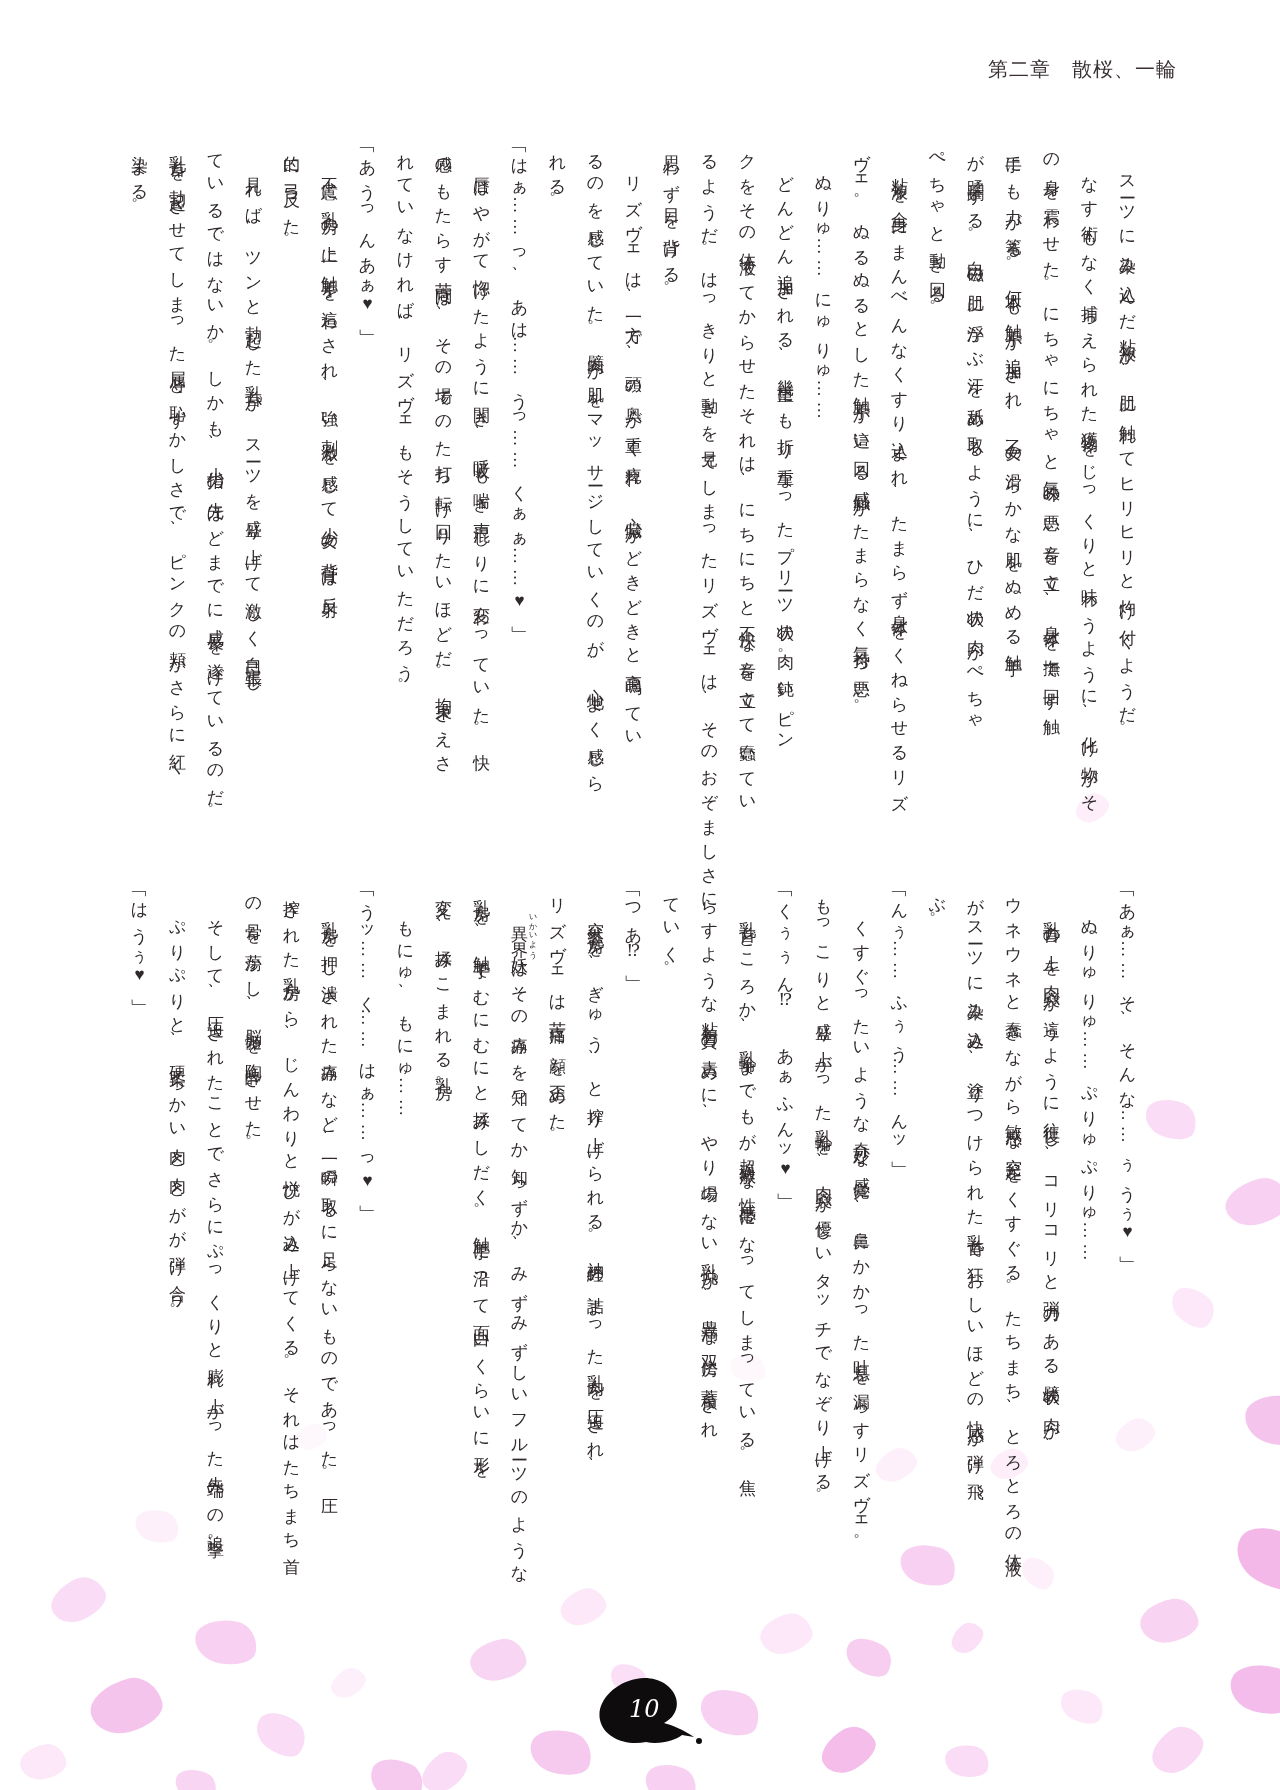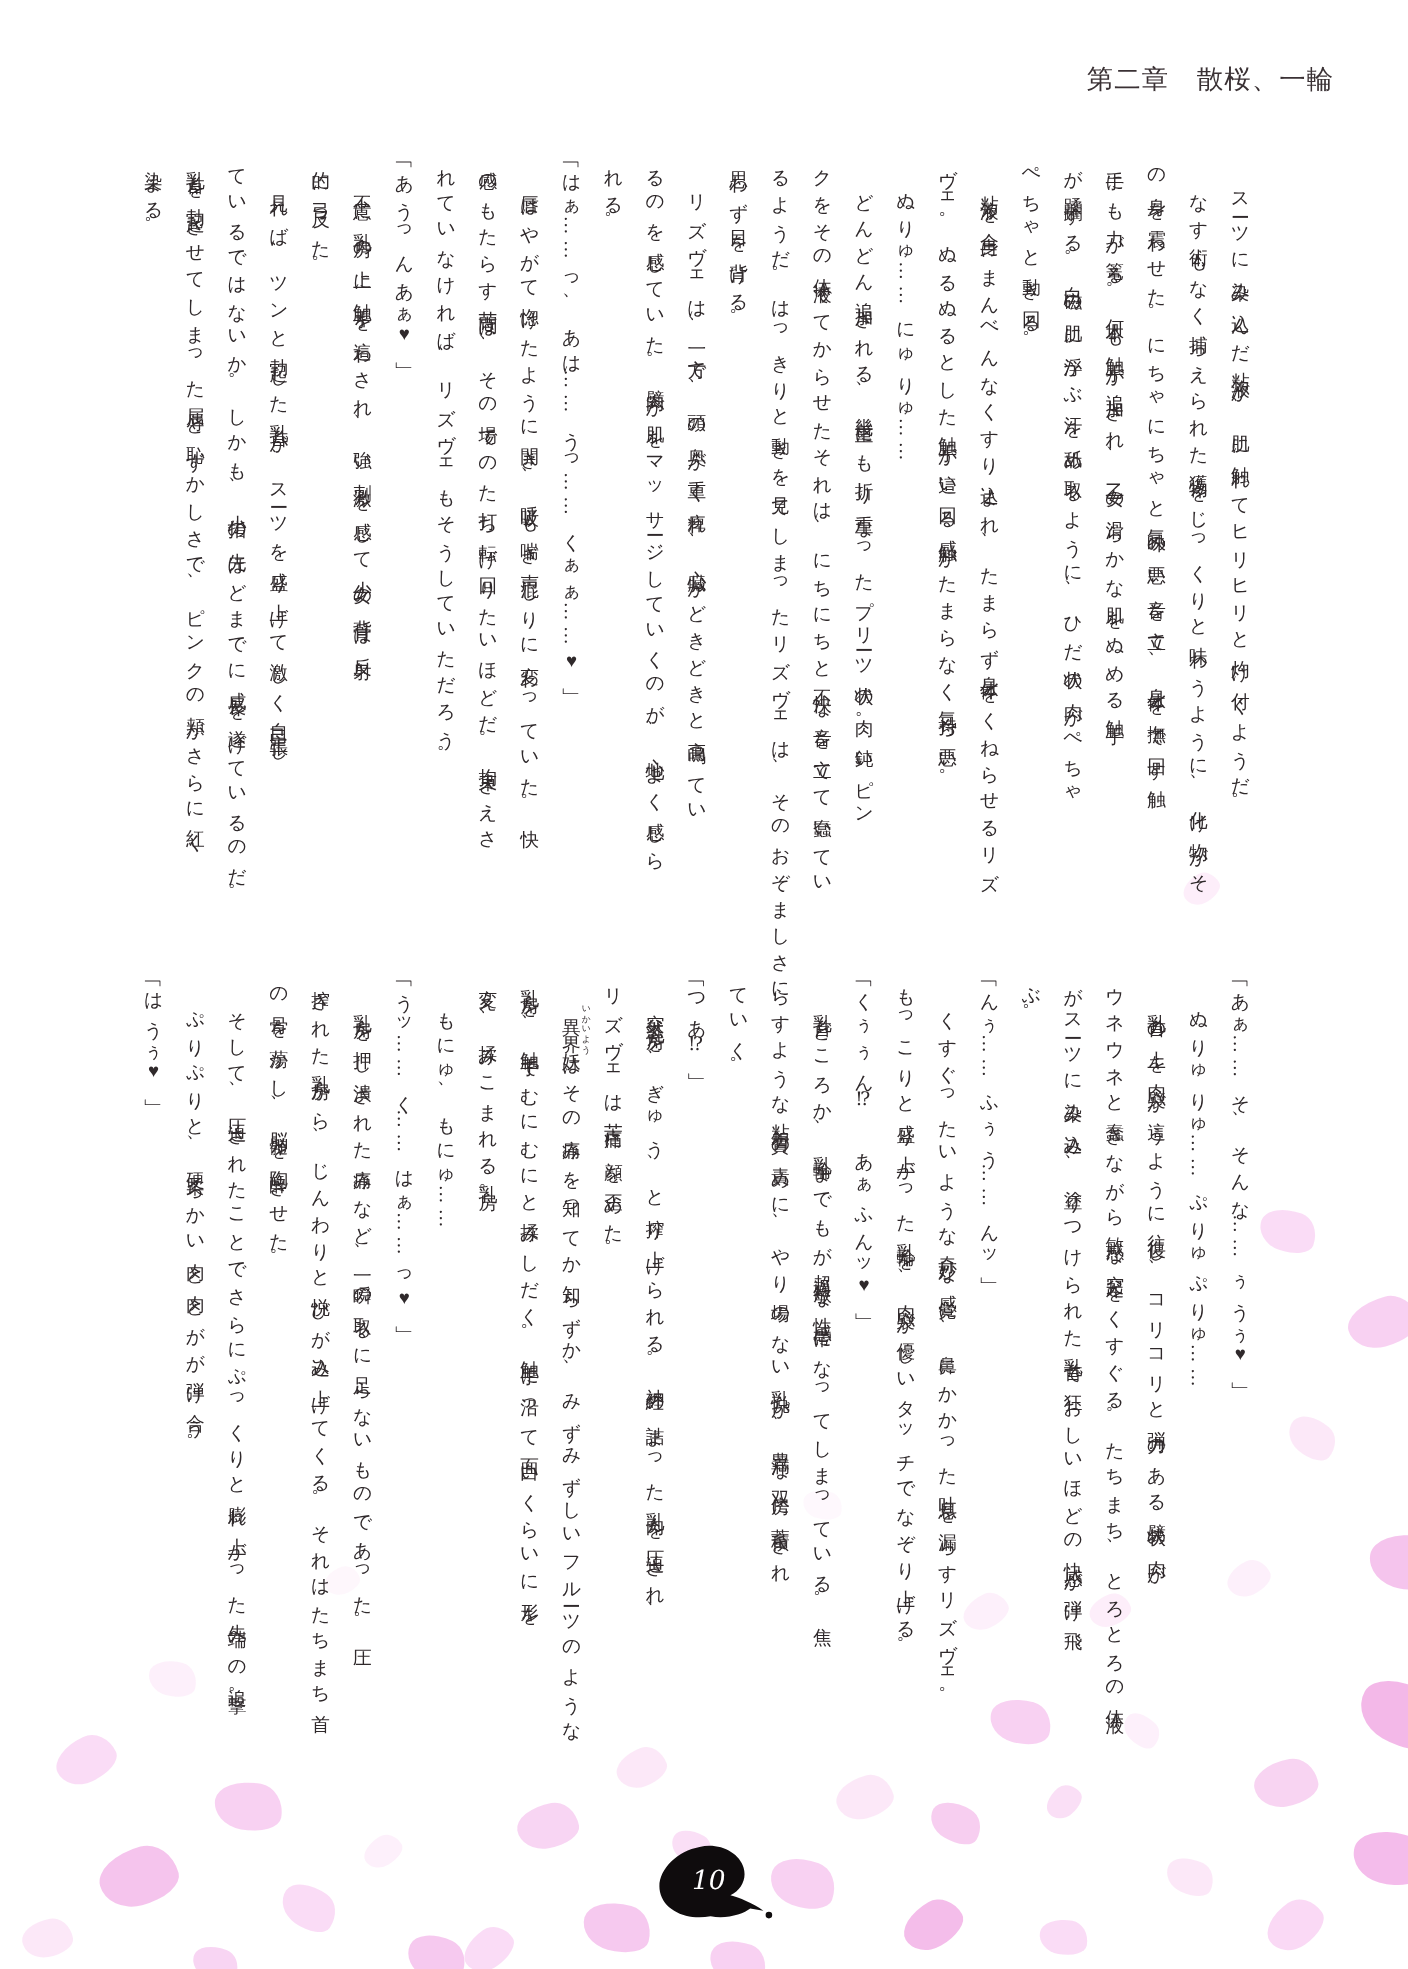--- a/index.html
+++ b/index.html
@@ -8,21 +8,21 @@
     background:#ffffff;
     font-family:"Liberation Serif","DejaVu Serif",serif;
   }
   .petal-layer{position:absolute;inset:0;z-index:1;}
   .petal{
     position:absolute;
     border-radius:62% 38% 55% 45% / 48% 62% 38% 52%;
   }
   .chapter-header{
     position:absolute;left:988px;top:56px;z-index:2;
-    font-size:24px;color:#3a3134;letter-spacing:1px;white-space:nowrap;font-family:Liberation Serif, serif;
+    font-size:20px;color:#3a3134;letter-spacing:1px;white-space:nowrap;font-family:Liberation Serif, serif;
   }
   .vblock{
     position:absolute;z-index:2;
     writing-mode:vertical-rl;text-orientation:mixed;
     color:#2f292b;font-size:17px;line-height:38px;letter-spacing:5px;
     white-space:nowrap;
   }
   #top-block{right:134px;top:142px;height:780px;}
   #bottom-block{right:134px;top:886px;height:800px;}
   .tl{display:block;}

